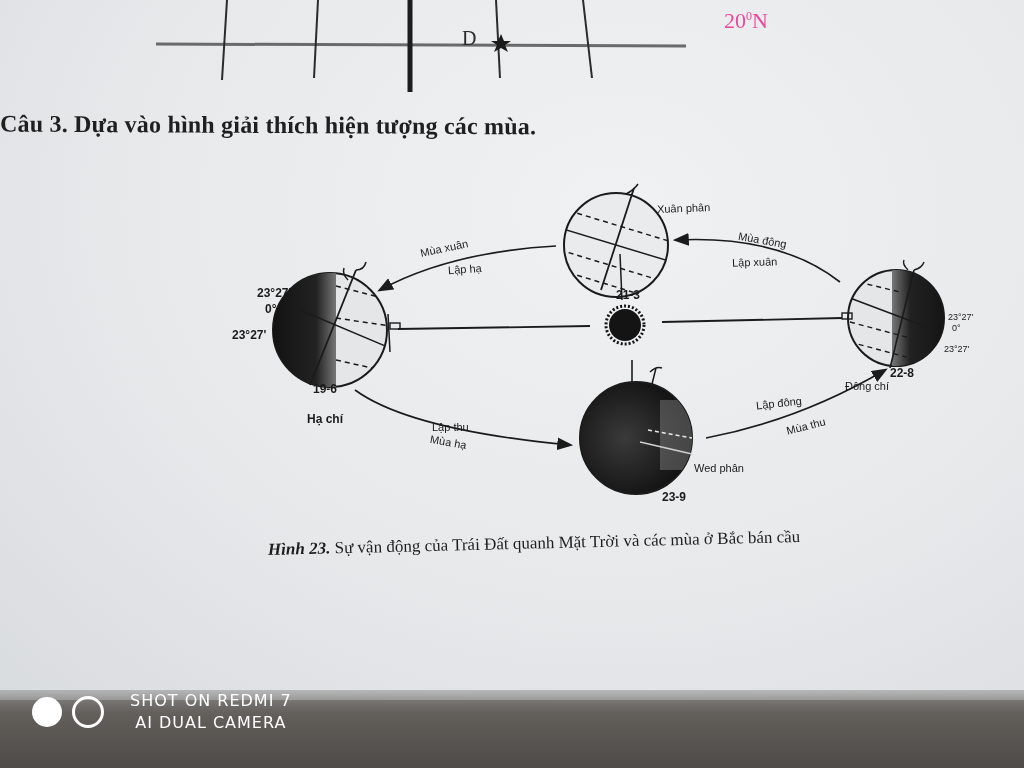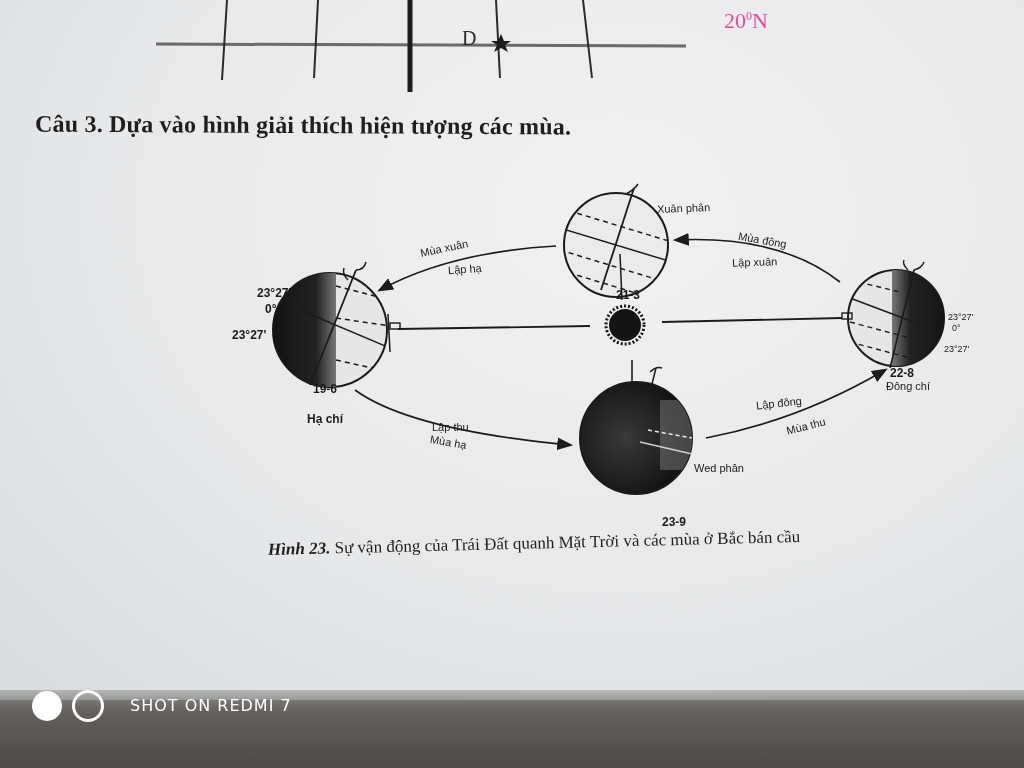--- a/index.html
+++ b/index.html
@@ -22,21 +22,21 @@
     font-family:"Liberation Serif", serif;
   }
   .lat-label sup { font-size:12px; }
   .point-d {
     position:absolute; left:462px; top:27px; font-size:20px; color:#2a2a2a;
   }
   .question {
     position:absolute; left:0px; top:112px; font-size:24px; font-weight:bold; color:#1f1f1f;
     transform: rotate(0.3deg); white-space:nowrap; letter-spacing:0.2px;
   }
-  .question .num { font-weight:bold;padding-left:35px; }
+  .question .num { font-weight:bold; }
   .question .text { font-style:normal; }
   .diagram { position:absolute; left:0; top:0; }
   .lbl {
     position:absolute; font-family:"Liberation Sans", sans-serif; font-size:11px; color:#1b1b1b;
     white-space:nowrap;
   }
   .lbl.b { font-weight:bold; font-size:12px; }
   .caption {
     position:absolute; left:268px; top:540px; font-size:17px; color:#1e1e1e;
     transform: rotate(-1.4deg); transform-origin:left center; white-space:nowrap;
@@ -185,35 +185,36 @@
 <div class="lbl b" style="left:257px;top:286px">23°27'</div>
 <div class="lbl b" style="left:265px;top:302px">0°</div>
 <div class="lbl b" style="left:232px;top:328px">23°27'</div>
 <div class="lbl b" style="left:313px;top:382px">19-6</div>
 <div class="lbl b" style="left:307px;top:412px">Hạ chí</div>
 
 <div class="lbl" style="left:432px;top:421px">Lập thu</div>
 <div class="lbl" style="left:430px;top:436px;transform:rotate(10deg)">Mùa hạ</div>
 
 <div class="lbl" style="left:694px;top:462px">Wed phân</div>
-<div class="lbl b" style="left:662px;top:515px">23-9</div>
+<div class="lbl b" style="left:662px;top:490px">23-9</div>
 
 <div class="lbl" style="left:756px;top:397px;transform:rotate(-6deg)">Lập đông</div>
 <div class="lbl" style="left:786px;top:420px;transform:rotate(-14deg)">Mùa thu</div>
 
 <div class="lbl" style="left:948px;top:312px;font-size:9px">23°27'</div>
 <div class="lbl" style="left:952px;top:323px;font-size:9px">0°</div>
 <div class="lbl" style="left:944px;top:344px;font-size:9px">23°27'</div>
 <div class="lbl b" style="left:890px;top:366px">22-8</div>
-<div class="lbl" style="left:886px;top:380px">Đông chí</div>
+<div class="lbl" style="left:845px;top:380px">Đông chí</div>
 
 <div class="caption">
   <span class="fig">Hình 23.</span>
   <span>Sự vận động của Trái Đất quanh Mặt Trời và các mùa ở Bắc bán cầu</span>
 </div>
 
 <div class="watermark">
   <div class="wm-dot-fill"></div>
   <div class="wm-dot-ring"></div>
   <div class="wm-text">
     <div>SHOT ON REDMI 7</div>
+    <div>AI DUAL CAMERA</div>
   </div>
 </div>
 
 </body></html>

